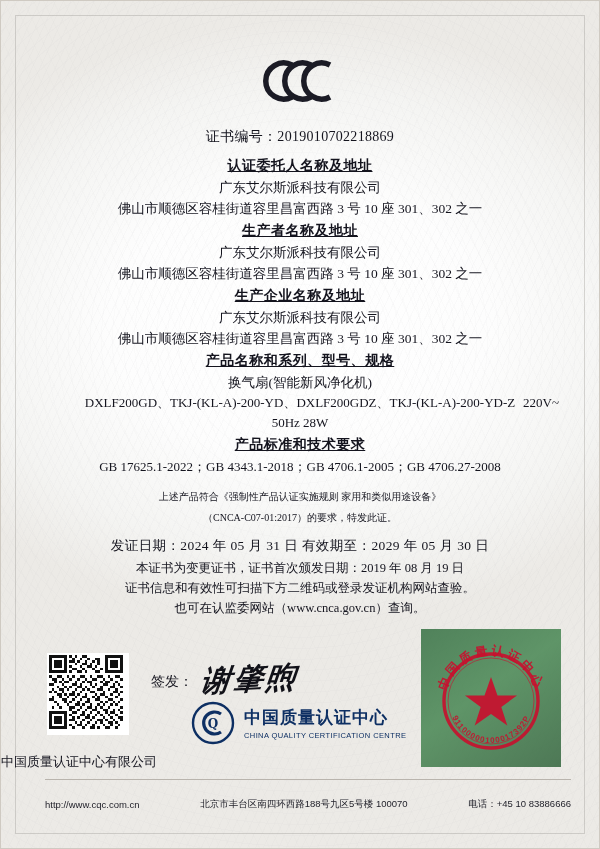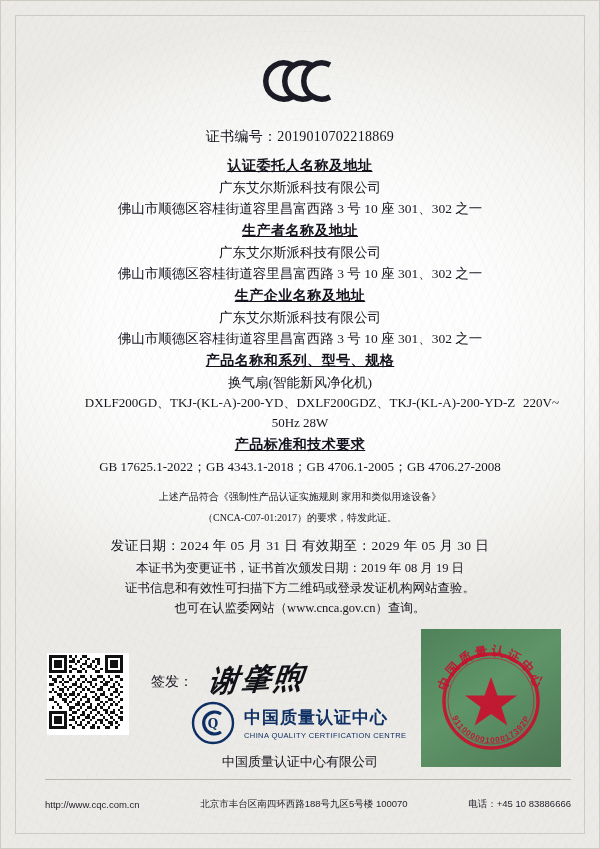--- a/index.html
+++ b/index.html
@@ -121,21 +121,21 @@
     color: #14141e;
   }
 
   
   .sign-row {
     position: absolute;
     left: 150px;
     top: 658px;
     display: flex;
     align-items: flex-start;
-    gap: 16px;
+    gap: 8px;
   }
   .sign-label {
     font-size: 14px;
     color: #14141e;
     padding-top: 14px;
   }
   .signature {
     font-family: "DejaVu Serif", serif;
     font-size: 30px;
     font-style: italic;
@@ -169,21 +169,21 @@
     font-size: 7.5px;
     color: #0d2f63;
     letter-spacing: .4px;
     font-family: "Liberation Sans", sans-serif;
     margin-top: 2px;
   }
   .org-line {
     position: absolute;
     left: 0; right: 0;
     top: 752px;
-    text-align: center;
+    text-align: left;
     font-size: 13px;
     color: #14141e;
   }
 
   
   .qr {
     position: absolute;
     left: 46px;
     top: 652px;
     width: 78px;

